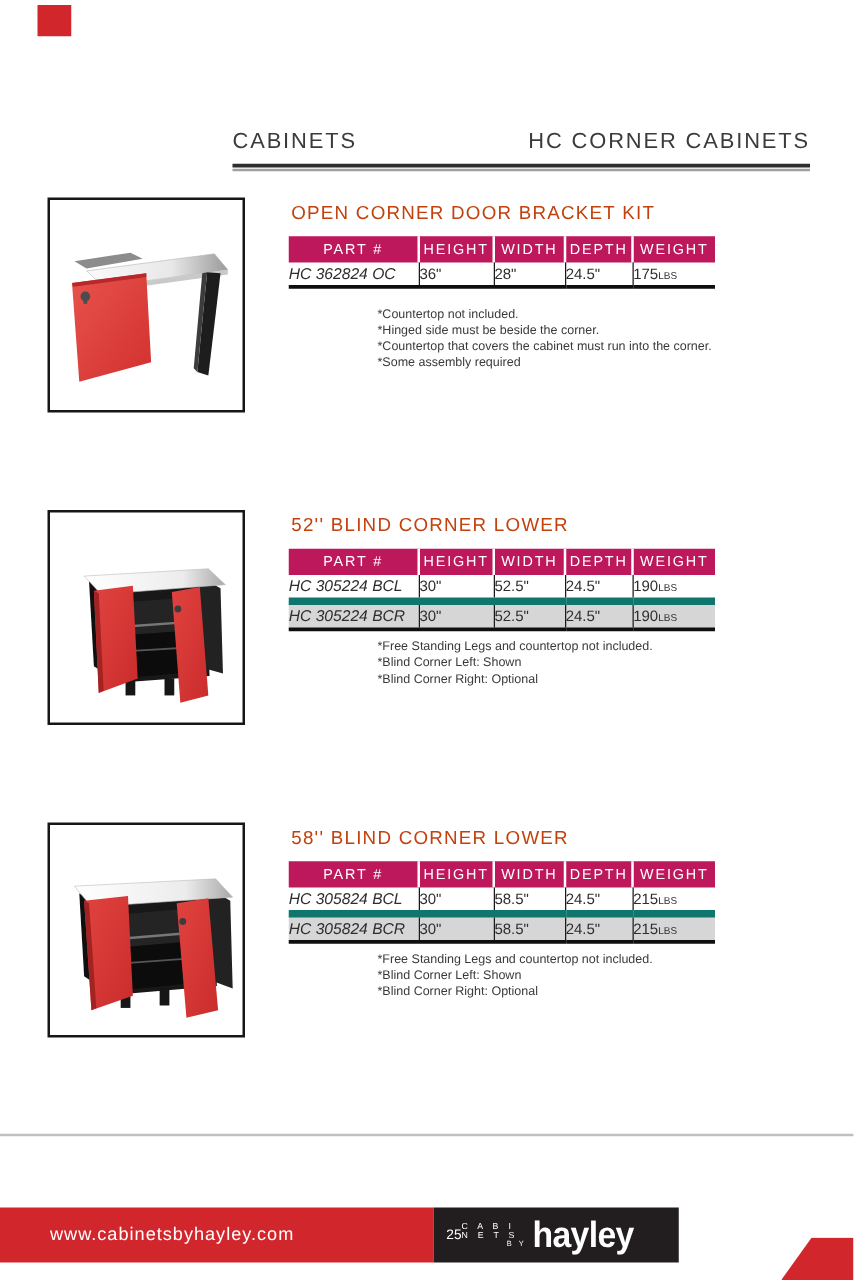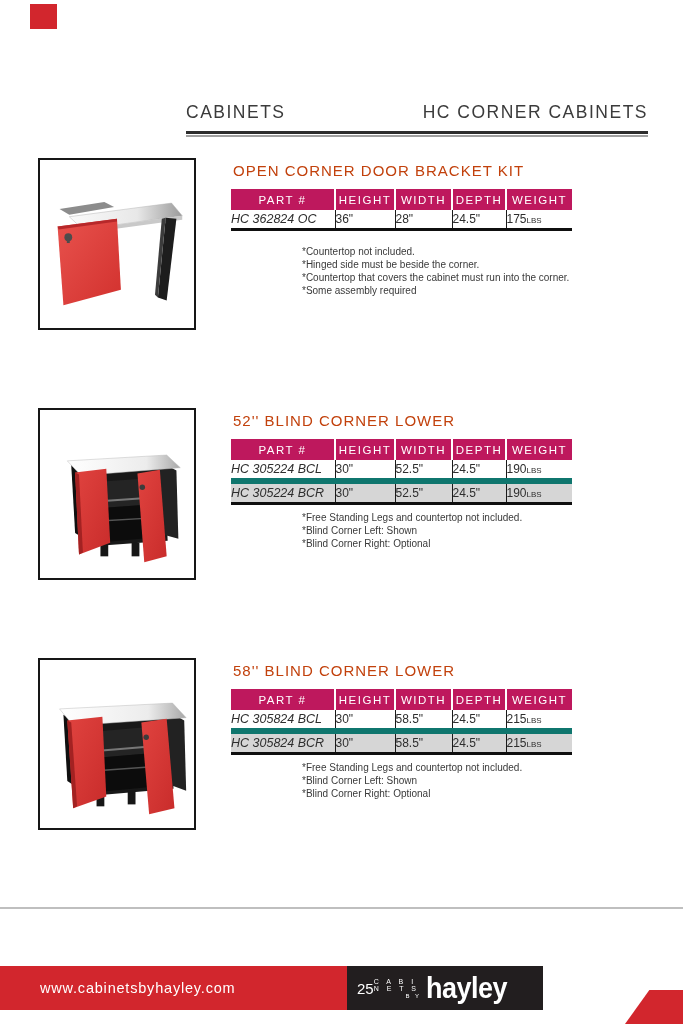--- a/index.html
+++ b/index.html
@@ -39,21 +39,21 @@
   .notes-s1{top:87px;} .notes-s23{top:103px;}
 
   
   .footer-topline{position:absolute;left:0;top:907px;width:683px;height:2px;background:#bfbfbf;}
   .footer-band{position:absolute;left:0;top:956px;width:543px;height:44px;display:flex;margin-top:10px;}
   .footer-red{width:347px;background:#d2262d;display:flex;align-items:center;
               padding-left:40px;box-sizing:border-box;}
   .website{color:#fff;font-size:14.5px;letter-spacing:0.8px;text-decoration:none;}
   .footer-dark{flex:1;background:#221e1f;display:flex;align-items:center;
                justify-content:space-between;padding:0 36px 0 10px;box-sizing:border-box;}
-  .pagenum{color:#fff;font-size:15px;}
+  .pagenum{color:#fff;font-size:11px;}
   .logo{display:flex;align-items:center;gap:5px;}
   .logo-small{display:flex;flex-direction:column;align-items:flex-end;}
   .logo-cabinets{font-size:7px;letter-spacing:3px;color:#fff;}
   .logo-by{font-size:6px;letter-spacing:2px;color:#fff;margin-top:1px;}
   .logo-name{font-size:27px;font-weight:bold;color:#fff;letter-spacing:-0.5px;
              line-height:1;transform:scaleY(1.08);}
 </style>
 </head>
 <body>
 

